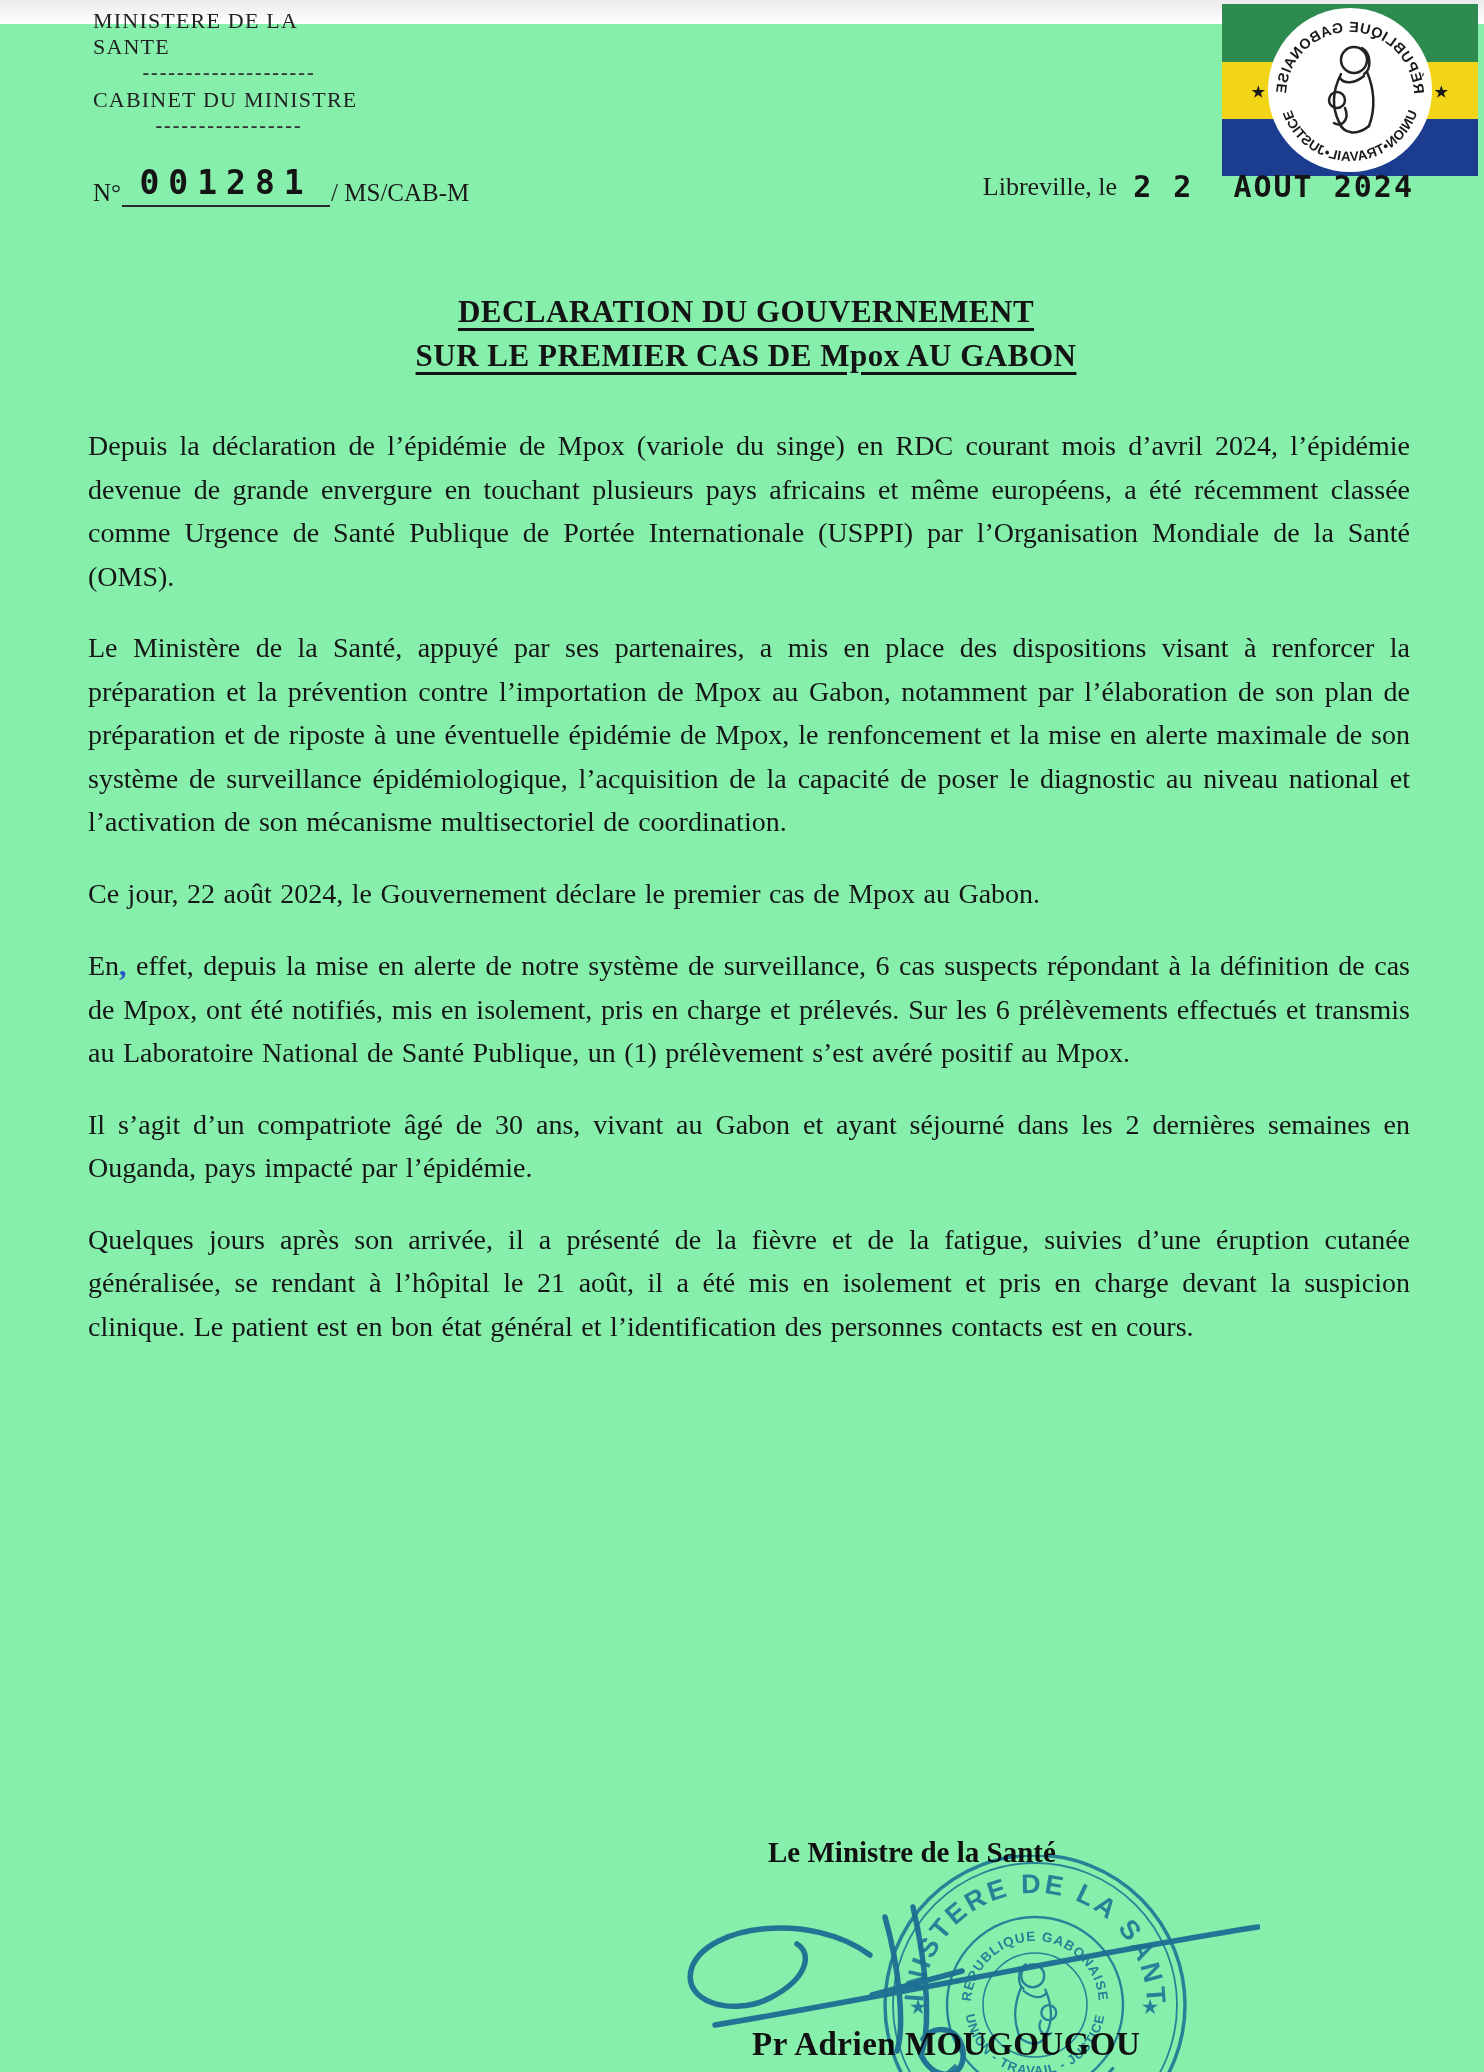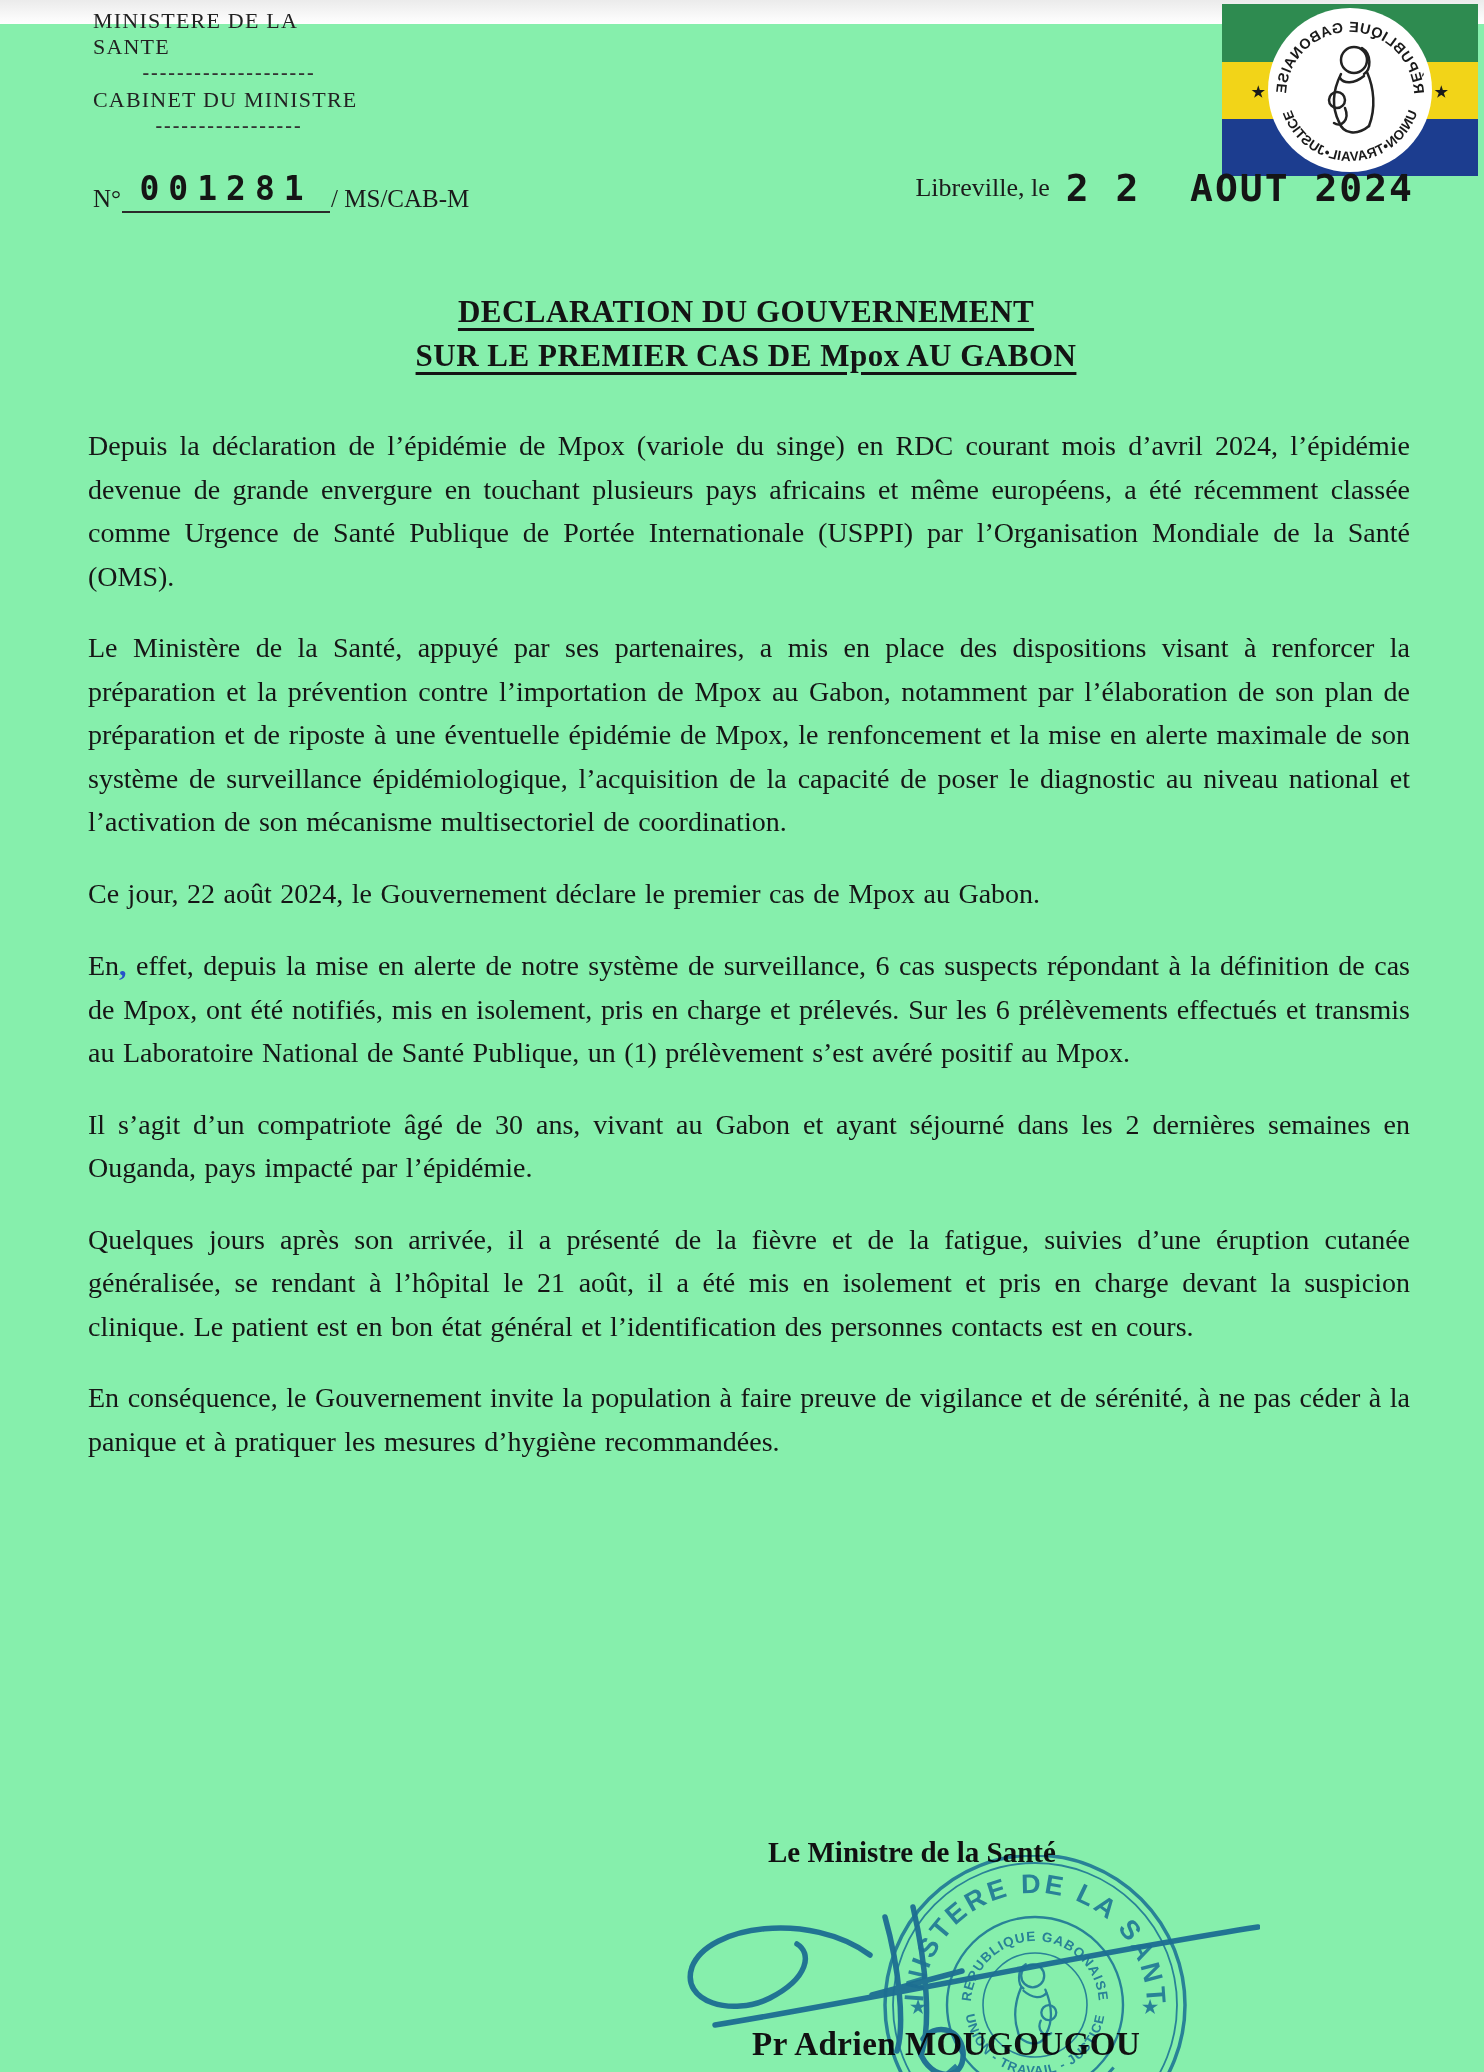--- a/index.html
+++ b/index.html
@@ -25,21 +25,21 @@
              display:flex; justify-content:space-between; align-items:flex-end; }
   .ref-left { display:flex; align-items:flex-end; font-size:25px; }
   .ref-line { display:inline-block; width:208px; border-bottom:2px solid #2a2a2a;
               text-align:center; margin:0 1px; }
   .stamp-number { font-family:"DejaVu Sans Mono","Liberation Mono",monospace;
               font-weight:bold; font-size:33px; letter-spacing:9px; color:#151515;
               position:relative; top:-3px; }
   .ref-right { display:flex; align-items:center; gap:16px; padding-bottom:3px;text-align:center; }
   .ref-place { font-size:26px; }
   .stamp-date { font-family:"DejaVu Sans Mono","Liberation Mono",monospace;
-              font-weight:bold; font-size:38px; letter-spacing:2px; color:#151515;
+              font-weight:bold; font-size:30px; letter-spacing:2px; color:#151515;
               white-space:pre; }
 
   
   .title { position:absolute; top:294px; left:0; right:0; text-align:center;
            font-weight:bold; font-size:31px; letter-spacing:0.5px; color:#141414;padding-left:8px; }
   .title-line { text-decoration:underline; text-decoration-thickness:2.5px;
            text-underline-offset:6px; margin-bottom:8px; }
 
   
   .body { position:absolute; top:424px; left:88px; width:1322px; }
@@ -117,21 +117,20 @@
     <div class="title-line">SUR LE PREMIER CAS DE Mpox AU GABON</div>
   </div>
 
   <div class="body">
     <p>Depuis la déclaration de l’épidémie de Mpox (variole du singe) en RDC courant mois d’avril 2024, l’épidémie devenue de grande envergure en touchant plusieurs pays africains et même européens, a été récemment classée comme Urgence de Santé Publique de Portée Internationale (USPPI) par l’Organisation Mondiale de la Santé (OMS).</p>
     <p>Le Ministère de la Santé, appuyé par ses partenaires, a mis en place des dispositions visant à renforcer la préparation et la prévention contre l’importation de Mpox au Gabon, notamment par l’élaboration de son plan de préparation et de riposte à une éventuelle épidémie de Mpox, le renfoncement et la mise en alerte maximale de son système de surveillance épidémiologique, l’acquisition de la capacité de poser le diagnostic au niveau national et l’activation de son mécanisme multisectoriel de coordination.</p>
     <p>Ce jour, 22 août 2024, le Gouvernement déclare le premier cas de Mpox au Gabon.</p>
     <p><span>En</span><span class="blue-mark">,</span><span> effet, depuis la mise en alerte de notre système de surveillance, 6 cas suspects répondant à la définition de cas de Mpox, ont été notifiés, mis en isolement, pris en charge et prélevés. Sur les 6 prélèvements effectués et transmis au Laboratoire National de Santé Publique, un (1) prélèvement s’est avéré positif au Mpox.</span></p>
     <p>Il s’agit d’un compatriote âgé de 30 ans, vivant au Gabon et ayant séjourné dans les 2 dernières semaines en Ouganda, pays impacté par l’épidémie.</p>
     <p>Quelques jours après son arrivée, il a présenté de la fièvre et de la fatigue, suivies d’une éruption cutanée généralisée, se rendant à l’hôpital le 21 août, il a été mis en isolement et pris en charge devant la suspicion clinique. Le patient est en bon état général et l’identification des personnes contacts est en cours.</p>
-    <p>En conséquence, le Gouvernement invite la population à faire preuve de vigilance et de sérénité, à ne pas céder à la panique et à pratiquer les mesures d’hygiène recommandées.</p>
   </div>
 
   <div class="sign-role">Le Ministre de la Santé</div>
   <div class="sign-name">Pr Adrien MOUGOUGOU</div>
 
   <svg class="stamp" viewBox="0 0 600 300">
     <defs>
       <path id="stampTopArc" d="M 263,150 A 112,112 0 0 1 487,150" fill="none"></path>
       <path id="stampBottomArc" d="M 257,150 A 118,118 0 0 0 493,150" fill="none"></path>
       <path id="stampInnerTopArc" d="M 311,150 A 64,64 0 0 1 439,150" fill="none"></path>

